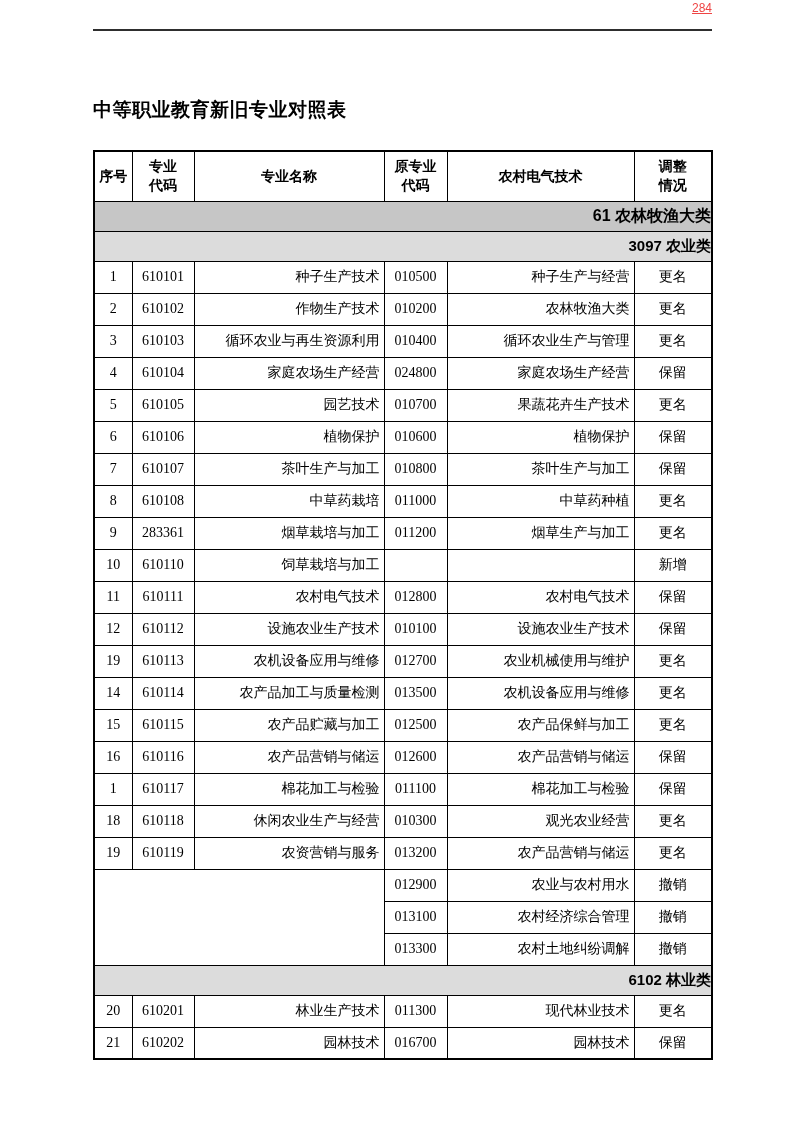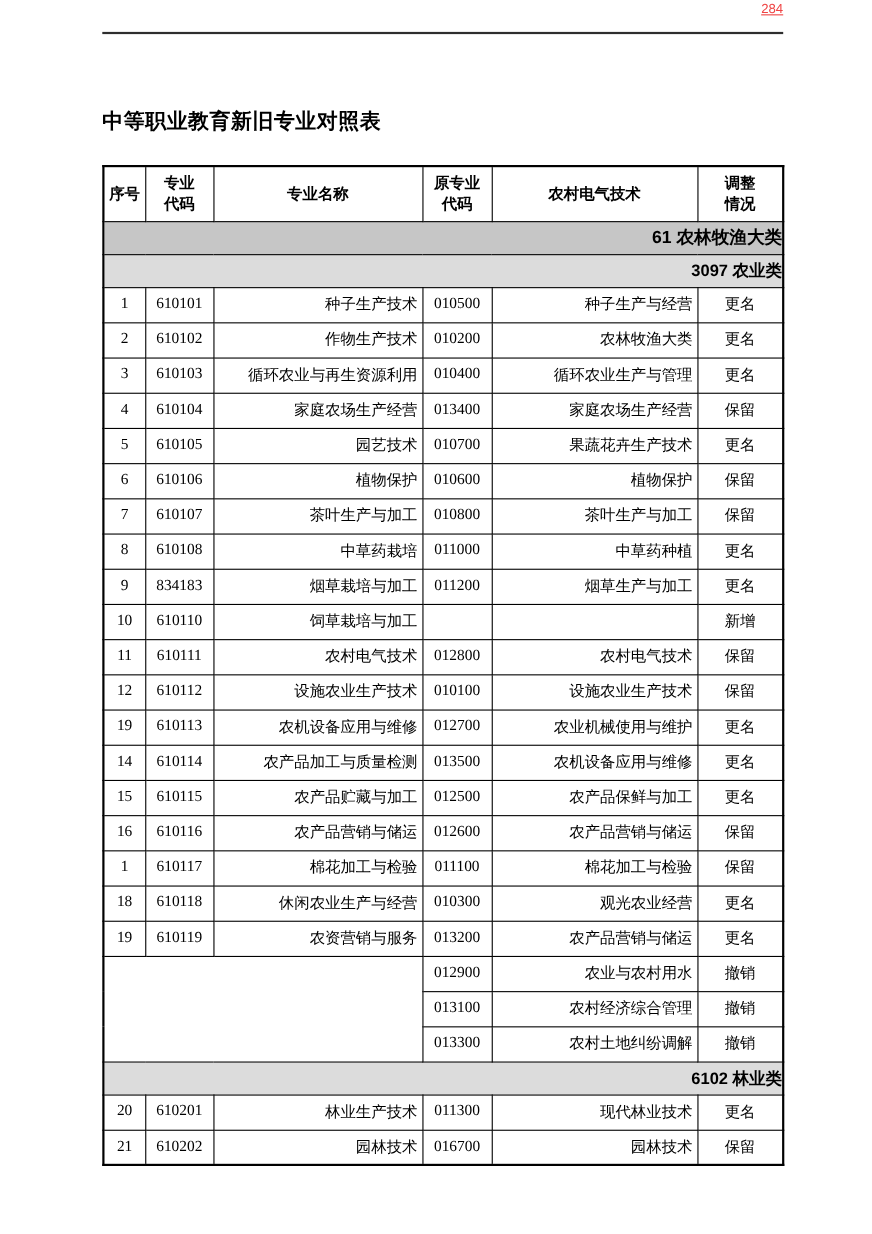--- a/index.html
+++ b/index.html
@@ -135,21 +135,21 @@
         <td class="c-code">610103</td>
         <td class="c-name">循环农业与再生资源利用</td>
         <td class="c-code">010400</td>
         <td class="c-name">循环农业生产与管理</td>
         <td class="c-status">更名</td>
       </tr>
       <tr class="data-row">
         <td class="c-seq">4</td>
         <td class="c-code">610104</td>
         <td class="c-name">家庭农场生产经营</td>
-        <td class="c-code">013400</td>
+        <td class="c-code">024800</td>
         <td class="c-name">家庭农场生产经营</td>
         <td class="c-status">保留</td>
       </tr>
       <tr class="data-row">
         <td class="c-seq">5</td>
         <td class="c-code">610105</td>
         <td class="c-name">园艺技术</td>
         <td class="c-code">010700</td>
         <td class="c-name">果蔬花卉生产技术</td>
         <td class="c-status">更名</td>
@@ -173,21 +173,21 @@
       <tr class="data-row">
         <td class="c-seq">8</td>
         <td class="c-code">610108</td>
         <td class="c-name">中草药栽培</td>
         <td class="c-code">011000</td>
         <td class="c-name">中草药种植</td>
         <td class="c-status">更名</td>
       </tr>
       <tr class="data-row">
         <td class="c-seq">9</td>
-        <td class="c-code">834183</td>
+        <td class="c-code">283361</td>
         <td class="c-name">烟草栽培与加工</td>
         <td class="c-code">011200</td>
         <td class="c-name">烟草生产与加工</td>
         <td class="c-status">更名</td>
       </tr>
       <tr class="data-row">
         <td class="c-seq">10</td>
         <td class="c-code">610110</td>
         <td class="c-name">饲草栽培与加工</td>
         <td class="c-code"></td>

